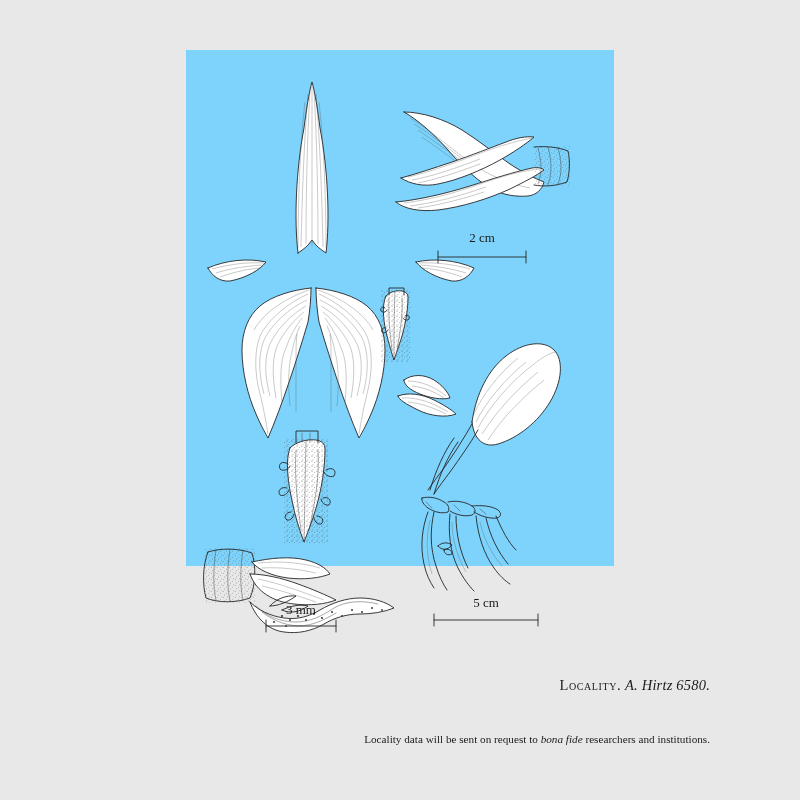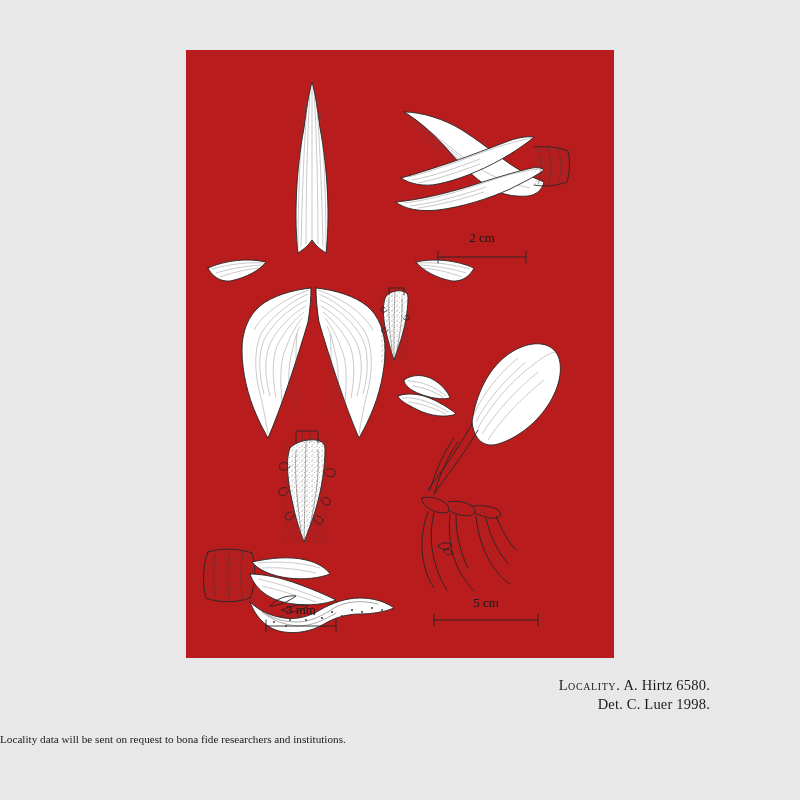--- a/index.html
+++ b/index.html
@@ -12,22 +12,22 @@
     background: #e8e8e8;
     font-family: "Liberation Serif", serif;
     overflow: hidden;
     position: relative;
   }
   #sheet {
     position: absolute;
     left: 186px;
     top: 50px;
     width: 428px;
-    height: 608px;
-    background: #b91c1c;
+    height: 516px;
+    background: #7dd3fc;
   }
   #plate-svg {
     display: block;
     width: 428px;
     height: 600px;
   }
   .scalebar-label {
     font-family: "Liberation Serif", serif;
     font-size: 13px;
     fill: #1a1a1a;
@@ -47,27 +47,28 @@
     font-size: 14.5px;
     line-height: 19px;
     letter-spacing: 0.2px;
     white-space: nowrap;
   }
   .smallcaps {
     font-variant: small-caps;
     letter-spacing: 0.6px;
   }
   .ital {
+    font-style: italic;
   }
   #locality-note {
     position: absolute;
     left: 0;
     top: 733px;
     width: 800px;
-    text-align: left;
+    text-align: right;
     padding-right: 90px;
     box-sizing: border-box;
     font-family: "Liberation Serif", serif;
     font-size: 11.2px;
     color: #1a1a1a;
     white-space: nowrap;
   }
 </style>
 </head>
 <body>
@@ -359,21 +360,17 @@
       <text class="scalebar-label" x="300" y="557" text-anchor="middle">5 cm</text>
     </g>
   </svg>
 </div>
 
 <div id="caption">
   <div class="det-line">
     <span class="smallcaps">Locality.</span>
     <span class="ital">A. Hirtz 6580.</span>
   </div>
-  <div class="det-line">
-    <span>Det.</span>
-    <span>C. Luer 1998.</span>
-  </div>
 </div>
 
 <div id="locality-note">
   <span>Locality data will be sent on request to </span><span class="ital">bona fide</span><span> researchers and institutions.</span>
 </div>
 
 </body></html>

